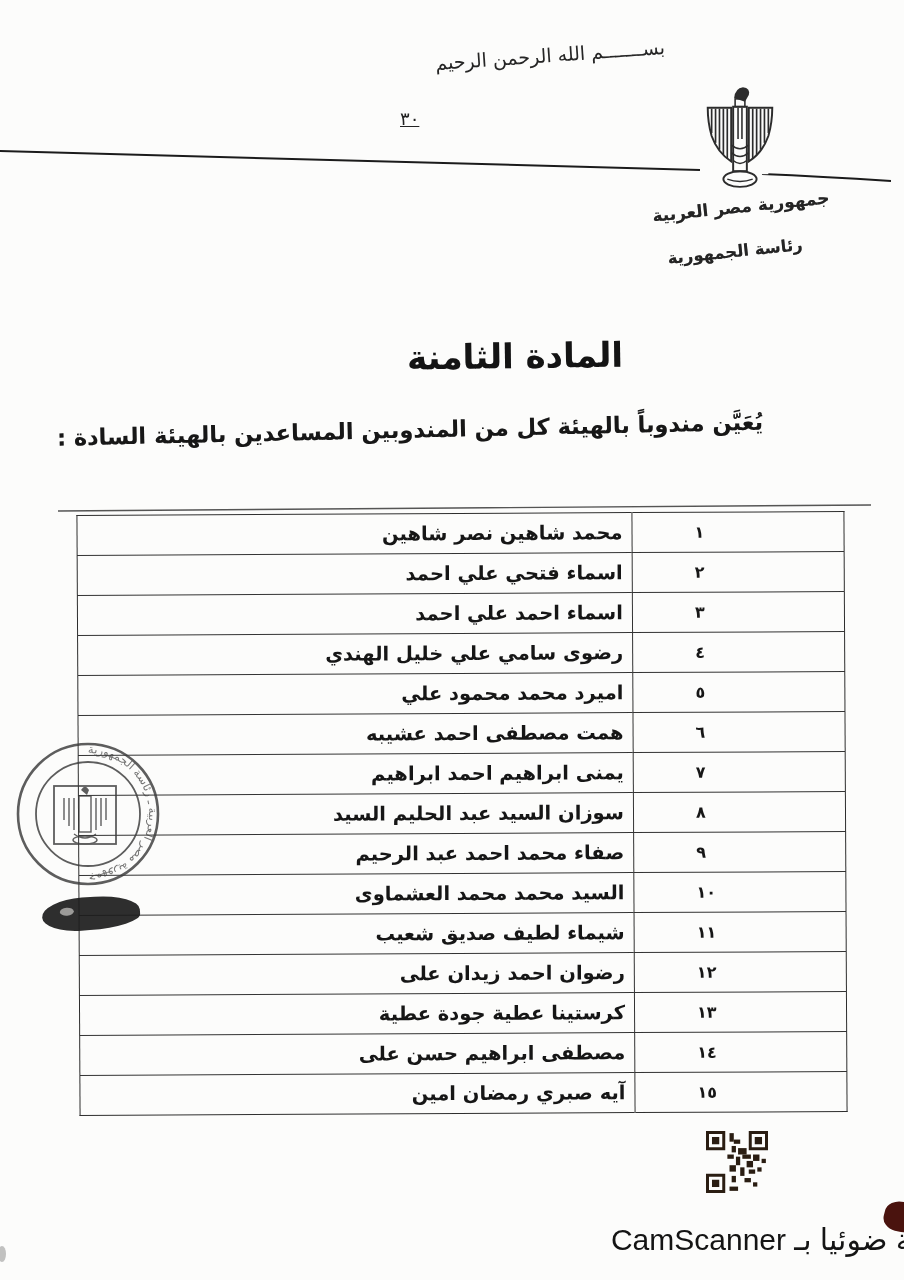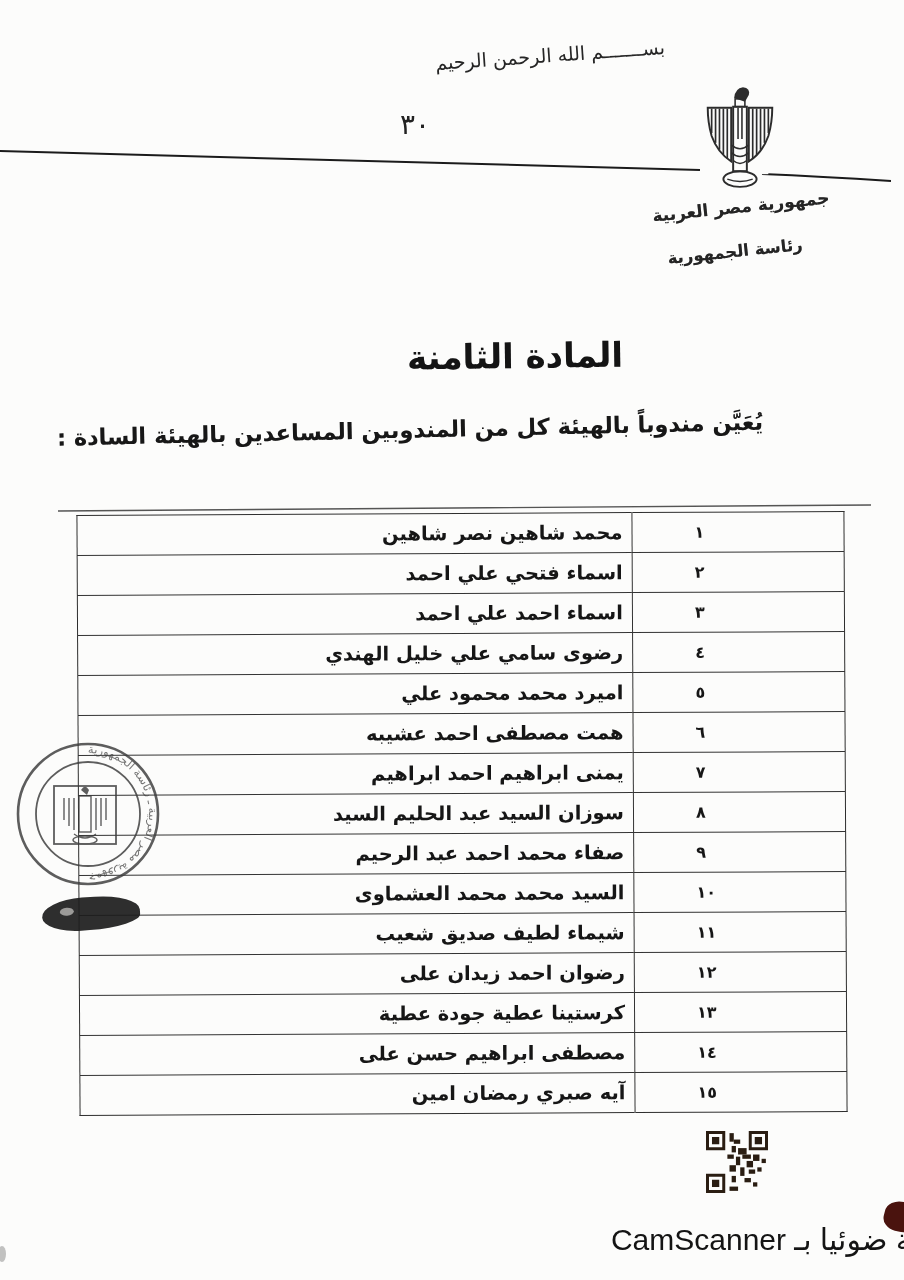--- a/index.html
+++ b/index.html
@@ -10,21 +10,21 @@
     color:#1e1e1e;
   }
   .abs{position:absolute;}
 
   
   .bismillah{
     left:420px;top:44px;width:260px;text-align:center;
     font-size:19px;color:#262626;transform:rotate(-4deg);
     letter-spacing:-0.5px;white-space:nowrap;
   }
-  .page-number{left:400px;top:108px;font-size:28px;color:#222;}
+  .page-number{left:400px;top:108px;font-size:18px;color:#222;text-decoration:underline;}
   .emblem{left:696px;top:84px;}
   .org-line{
     text-align:center;font-weight:bold;color:#242424;
     transform:rotate(-6deg);white-space:nowrap;
     text-shadow:0 0 0.6px #44444488;
   }
   .org1{left:652px;top:197px;width:170px;font-size:17px;}
   .org2{left:660px;top:242px;width:150px;font-size:16.5px;}
 
   

